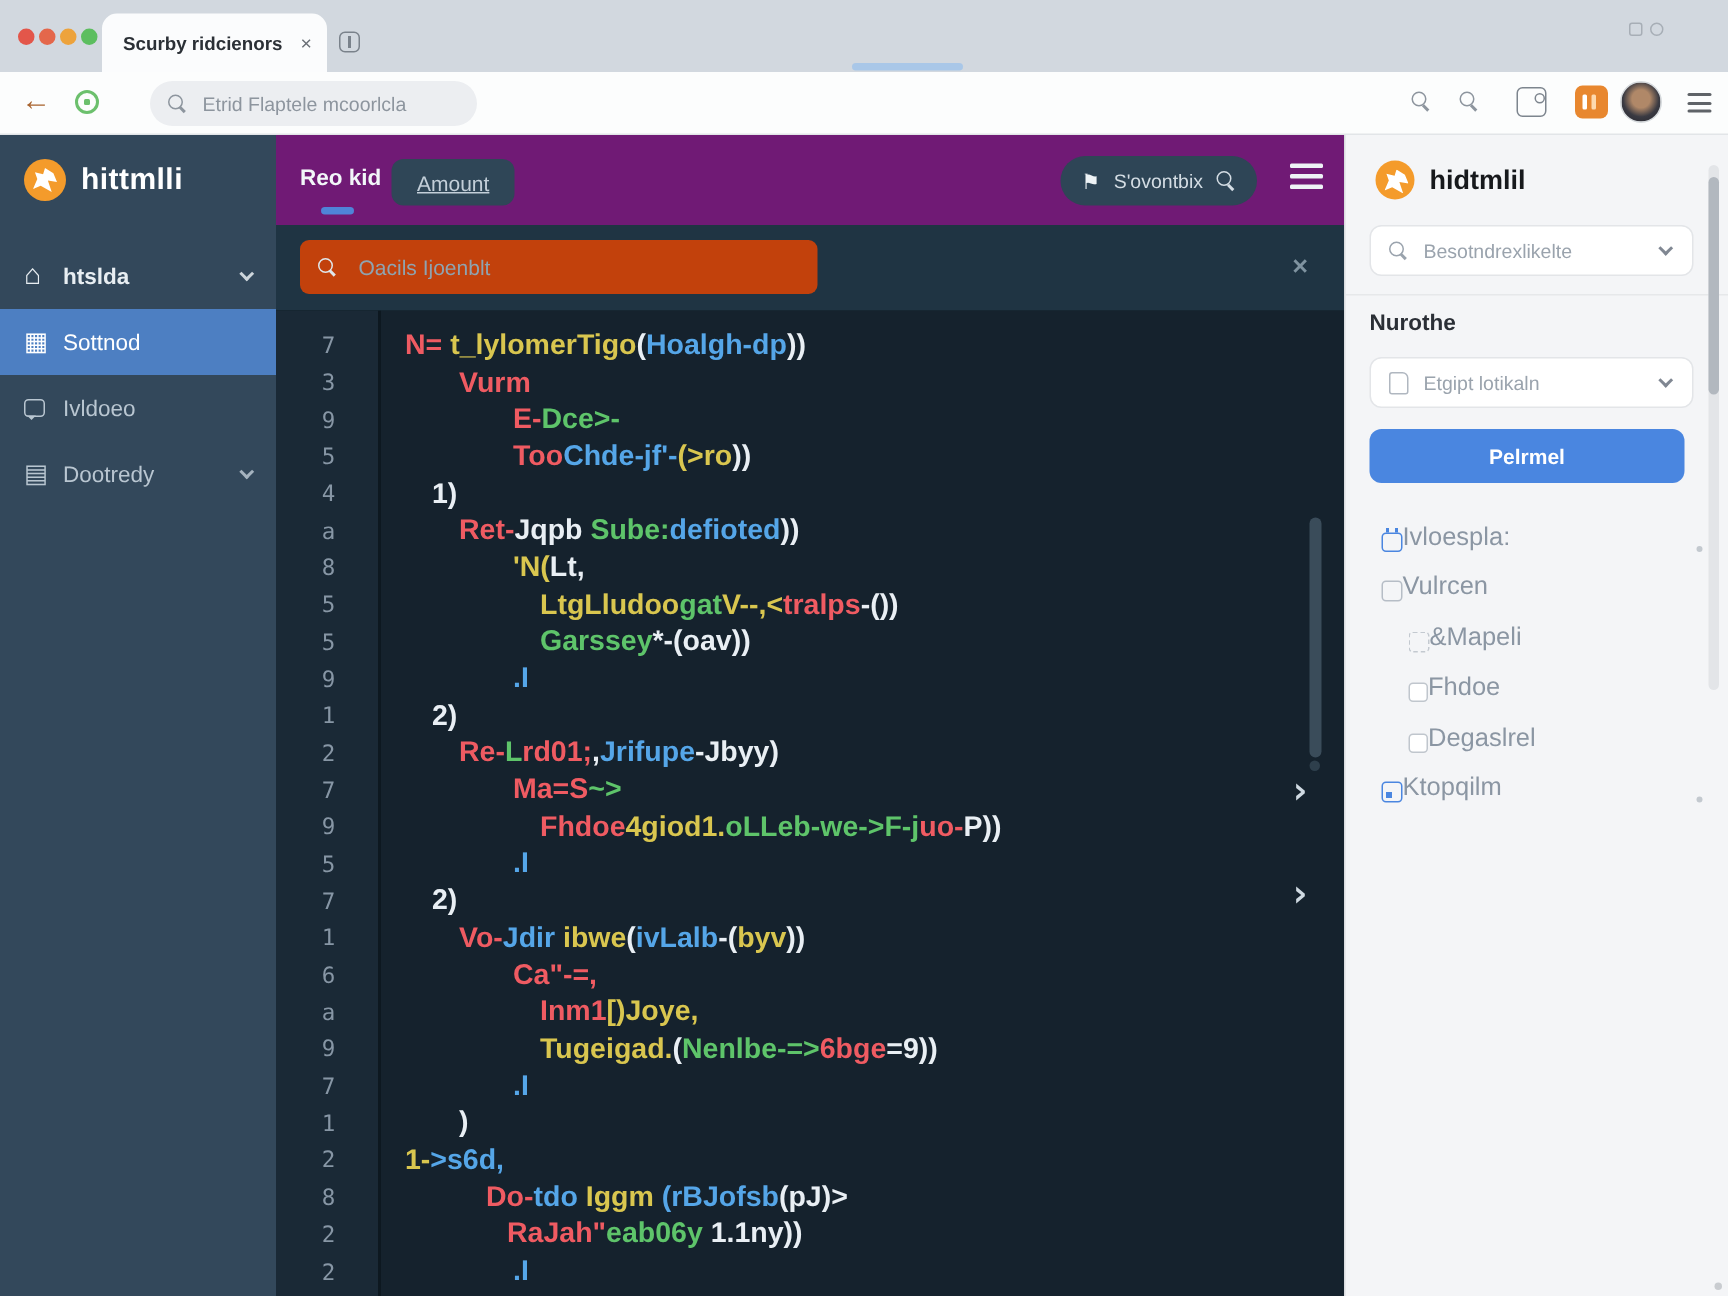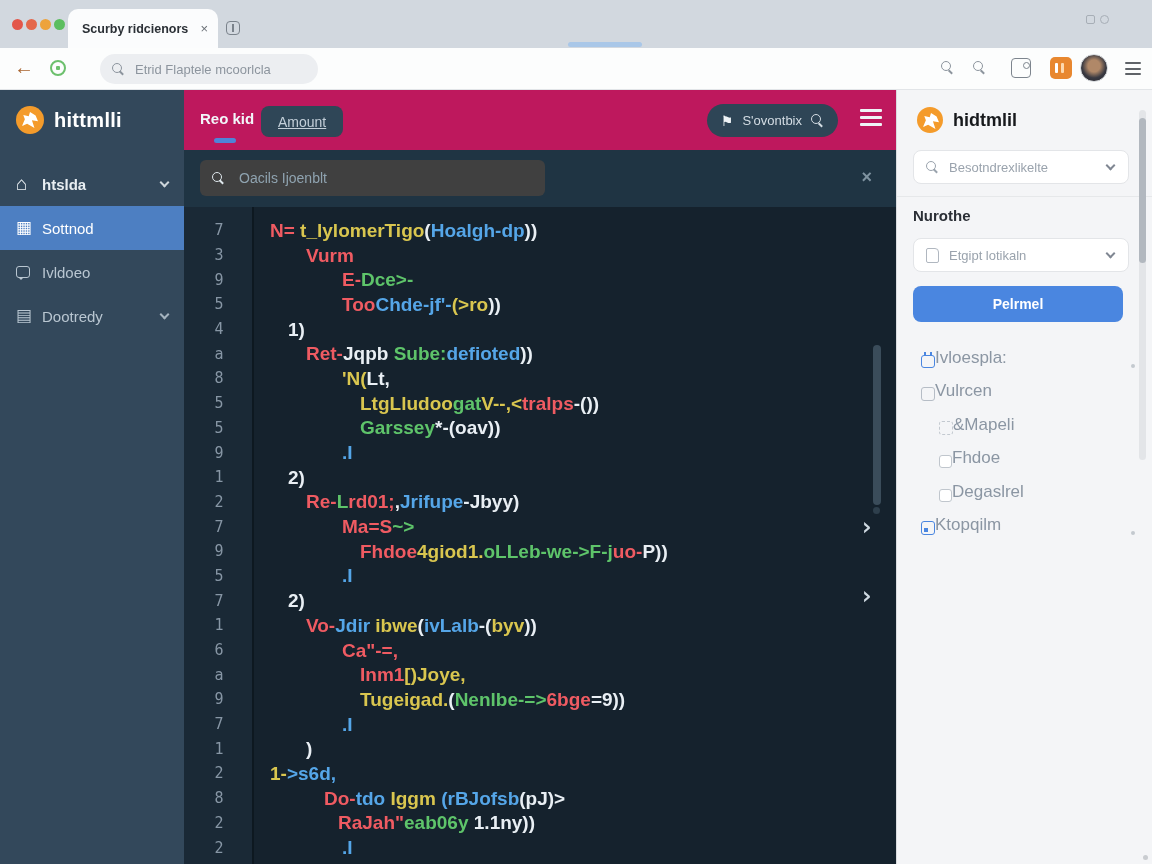--- a/index.html
+++ b/index.html
@@ -59,32 +59,32 @@
   .ic-home::before{content:"⌂";font-size:19px;line-height:16px;}
   .ic-grid::before{content:"▦";font-size:17px;line-height:16px;}
   .ic-book::before{content:"▤";font-size:17px;line-height:16px;}
   .ic-chat{position:relative;width:14px;height:12px;border:1.7px solid currentColor;border-radius:3px;margin-right:12px;}
   .ic-chat::after{content:"";position:absolute;left:1px;bottom:-6px;border:3px solid transparent;border-top-color:currentColor;}
   .nav-label{flex:1;}
   .chev{width:7px;height:7px;border-right:2px solid currentColor;border-bottom:2px solid currentColor;transform:rotate(45deg);margin-top:-4px;opacity:.85;}
 
   
   .main{position:absolute;left:184px;top:0;width:712px;height:774px;background:#15222d;}
-  .ed-header{position:absolute;left:0;top:0;width:712px;height:60px;background:#be185d;text-align:right;}
+  .ed-header{position:absolute;left:0;top:0;width:712px;height:60px;background:#701a75;text-align:right;}
   .ed-tab{position:absolute;left:16px;top:20px;color:#f2f6f9;font-size:15px;font-weight:700;}
   .ed-tab-underline{position:absolute;left:30px;top:48px;width:22px;height:5px;border-radius:3px;background:#4f84d8;}
   .ed-btn{position:absolute;left:77px;top:16px;height:31px;padding:0 17px;background:#2f4657;border-radius:8px;color:#c3cfd9;font-size:14px;display:flex;align-items:center;text-decoration:underline;}
   .ed-pill{position:absolute;right:58px;top:14px;height:33px;padding:0 14px;background:#2e4556;border-radius:17px;display:flex;align-items:center;gap:9px;color:#d4dde4;font-size:13px;}
   .flag-ic{color:#eef3f6;font-size:14px;line-height:14px;}
   .ed-pill .mag{color:#d4dde4;}
   .ed-menu{position:absolute;right:14px;top:19px;width:22px;}
   .ed-menu i{display:block;height:2.6px;background:#eef3f6;margin:0 0 4.4px;border-radius:1px;}
 
   .ed-search{position:absolute;left:0;top:60px;width:712px;height:57px;background:#1f3443;}
-  .ed-search-box{position:absolute;left:16px;top:10px;width:345px;height:36px;background:#404040;border-radius:6px;display:flex;align-items:center;padding:0 12px;}
+  .ed-search-box{position:absolute;left:16px;top:10px;width:345px;height:36px;background:#c2410c;border-radius:6px;display:flex;align-items:center;padding:0 12px;}
   .ed-search-box .mag{color:#dfe7ec;}
   .ed-search-input{border:none;background:transparent;outline:none;color:#c7d4dc;font-size:14px;margin-left:12px;width:100%;}
   .ed-search-input::placeholder{color:#8fa3b0;}
   .ed-close{position:absolute;right:24px;top:17px;color:#7f93a0;font-size:18px;font-weight:600;}
 
   
   .code-wrap{position:absolute;left:0;top:117px;width:712px;height:657px;background:#15222d;overflow:hidden;}
   .gutter-bg{position:absolute;left:0;top:0;width:70px;height:657px;background:#1a2936;border-right:2px solid #0d1820;}
   .code-lines{position:absolute;left:0;top:11px;width:712px;}
   .code-line{display:flex;height:24.7px;align-items:center;}

